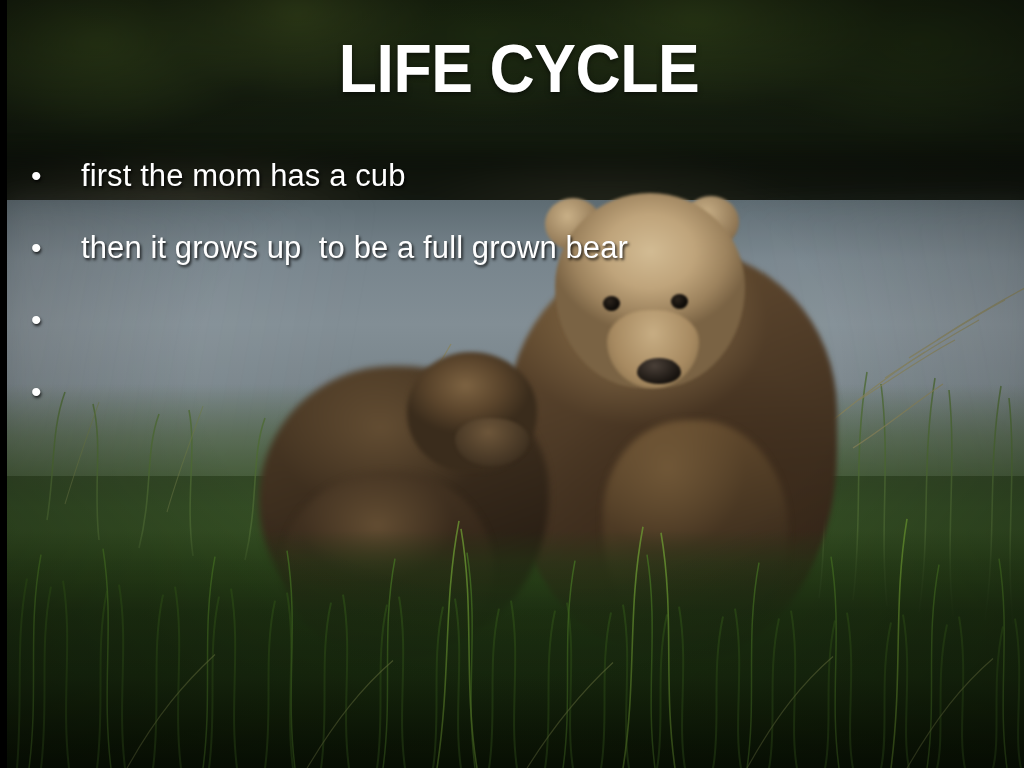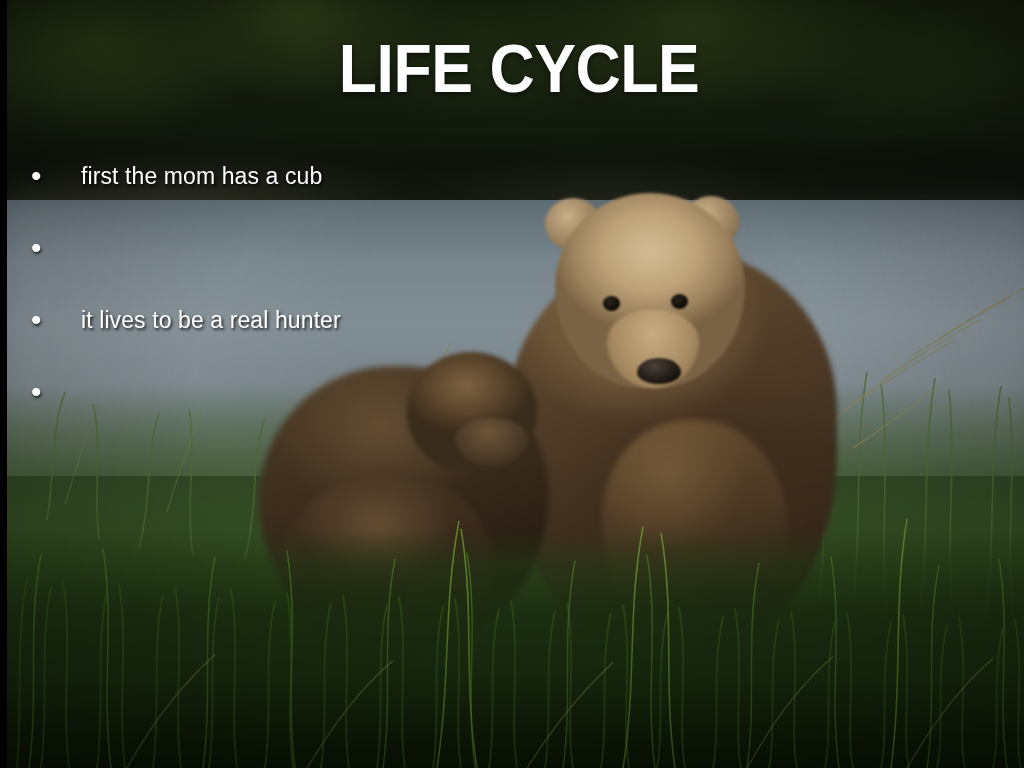--- a/index.html
+++ b/index.html
@@ -329,21 +329,21 @@
     font-size: 30px;
     line-height: 40px;
     text-align: left;
     padding-left: 6px;
     text-shadow: 1px 2px 3px rgba(0,0,0,.75);
   }
 
   .bullet-text {
     flex: 1 1 auto;
     color: #ffffff;
-    font-size: 23px;
+    font-size: 31px;
     line-height: 40px;
     letter-spacing: .1px;
     white-space: pre;
     text-shadow: 1.5px 2px 3px rgba(0,0,0,.80);
   }
 </style>
 </head>
 <body>
 
 <div id="slide">
@@ -490,27 +490,27 @@
 
     <ul class="bullet-list">
 
       <li class="bullet-item">
         <span class="bullet-dot">•</span>
         <span class="bullet-text">first the mom has a cub</span>
       </li>
 
       <li class="bullet-item">
         <span class="bullet-dot">•</span>
-      </li>
-
-      <li class="bullet-item">
-        <span class="bullet-dot">•</span>
-        <span class="bullet-text">it lives to be a real hunter</span>
+        <span class="bullet-text">then it grows up  to be a full grown bear</span>
       </li>
 
       <li class="bullet-item">
         <span class="bullet-dot">•</span>
       </li>
 
+      <li class="bullet-item">
+        <span class="bullet-dot">•</span>
+      </li>
+
     </ul>
   </div>
 
 </div>
 
 </body></html>

